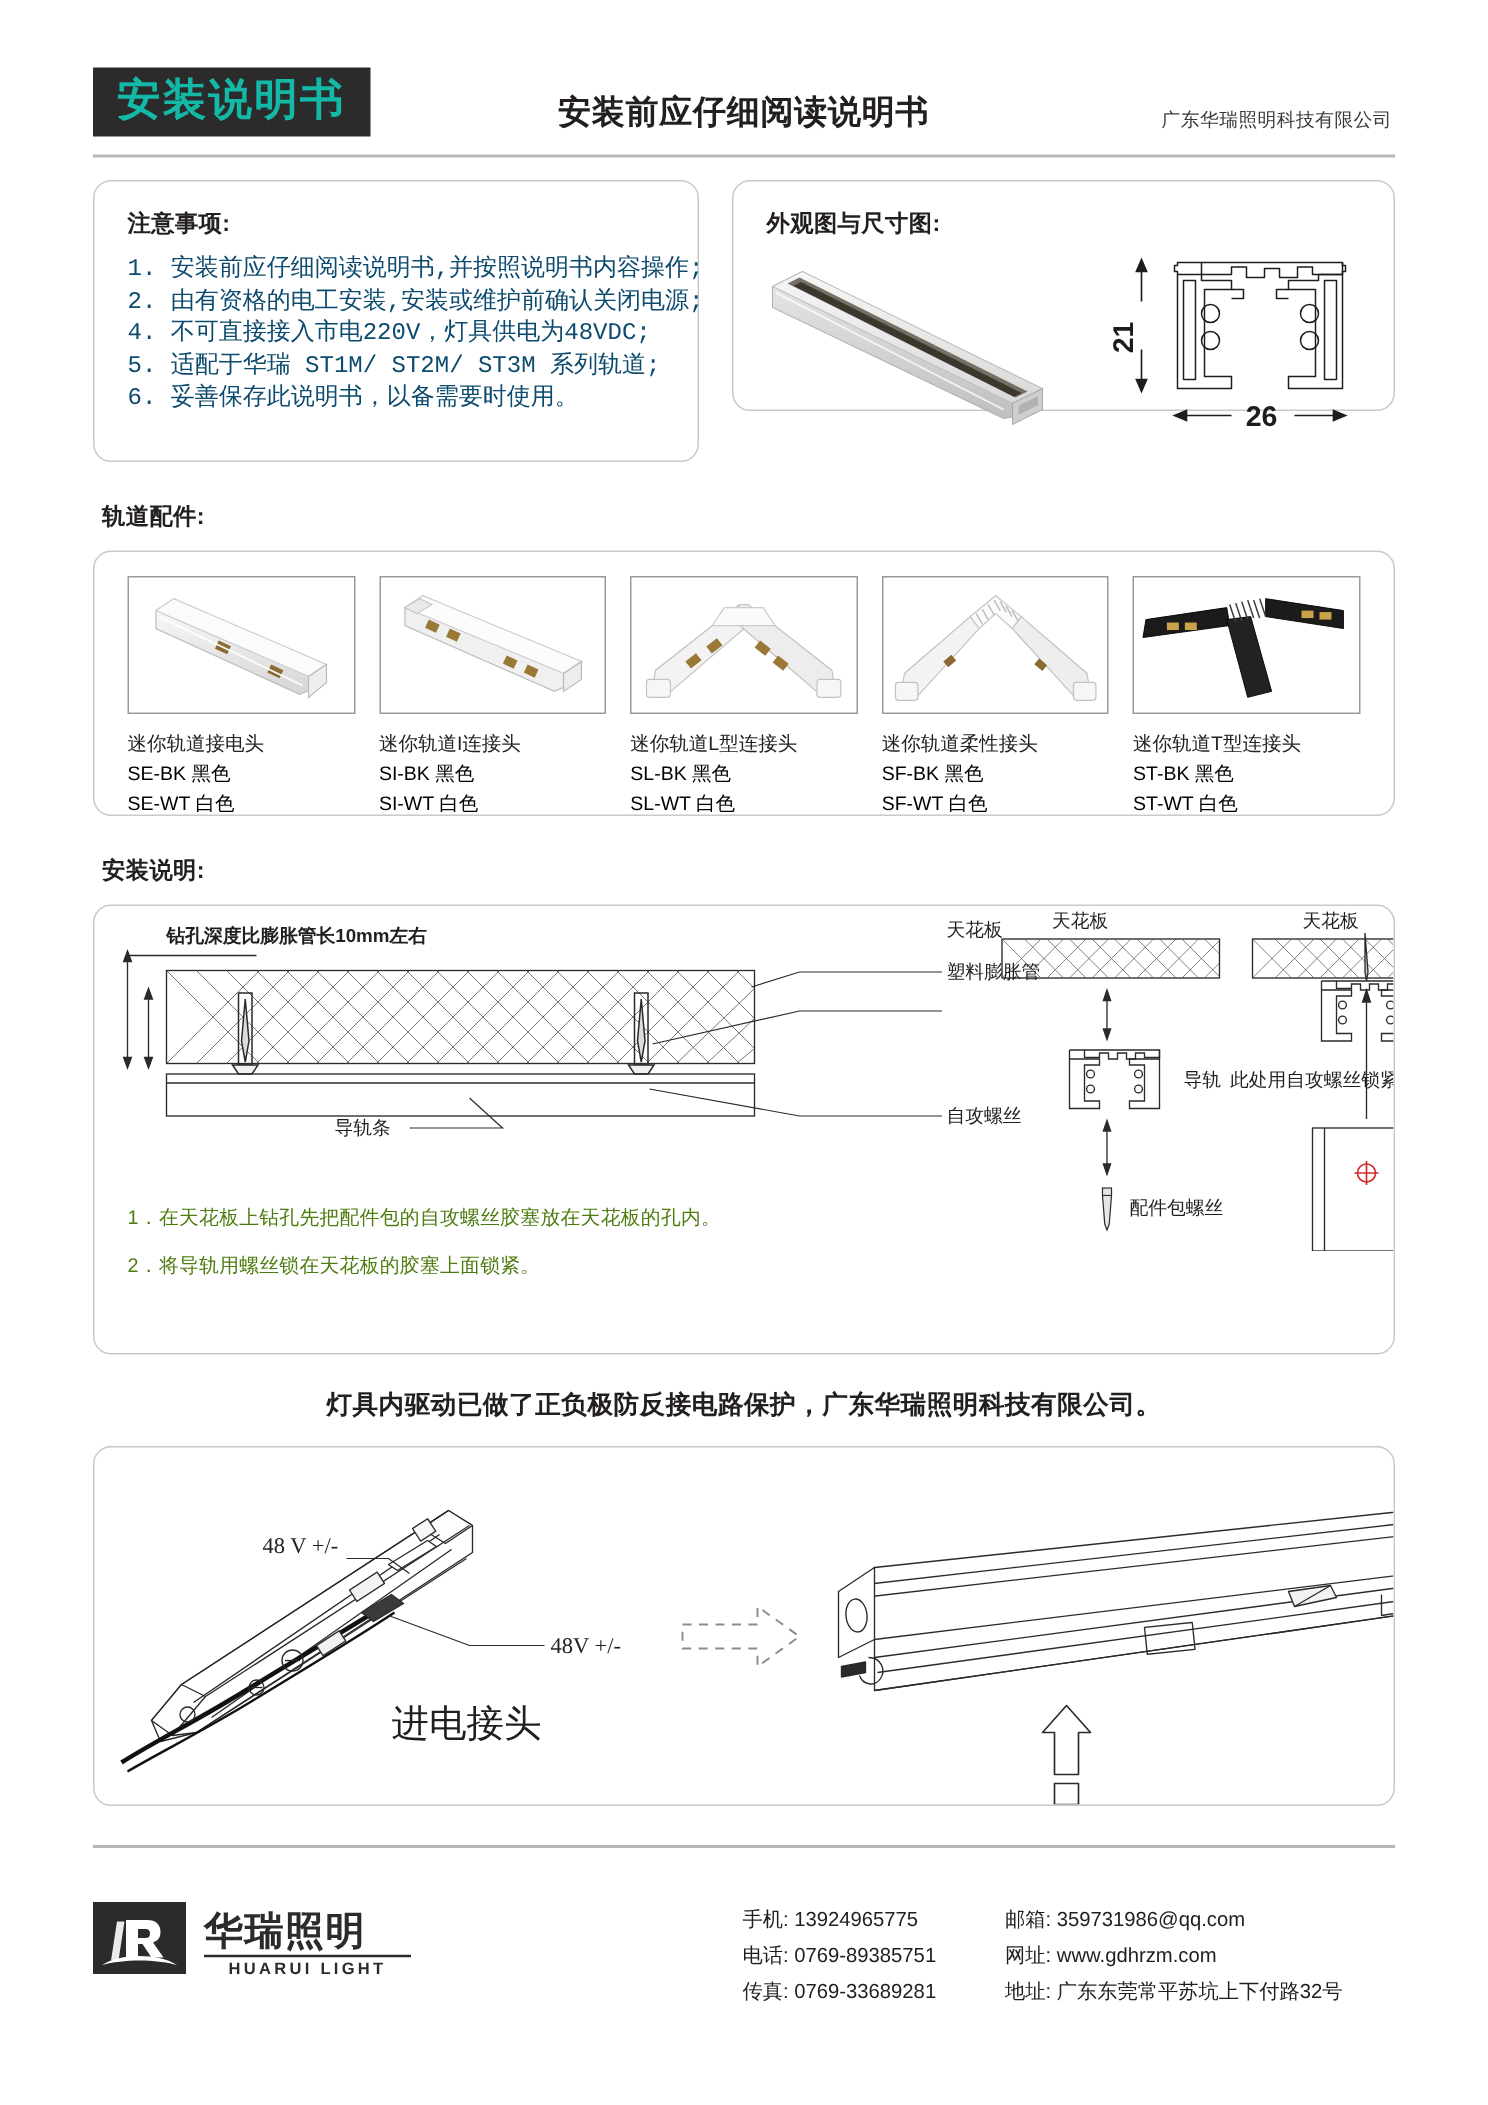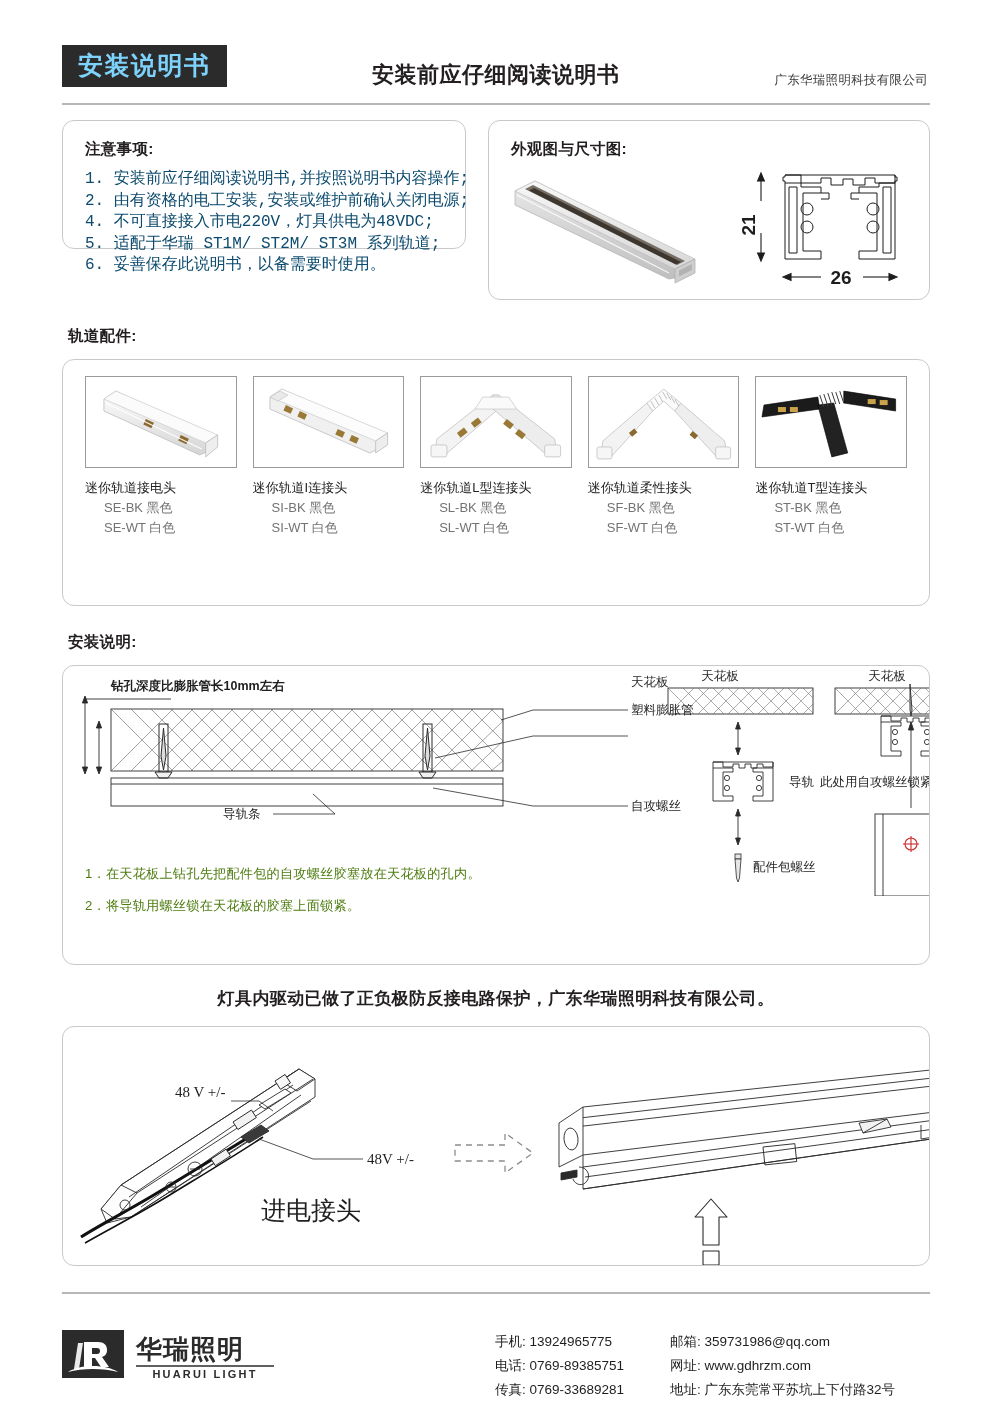--- a/index.html
+++ b/index.html
@@ -9,22 +9,22 @@
     font-family: "Liberation Sans", "DejaVu Sans", sans-serif;
     color: #231f20;
     overflow: hidden;
   }
   .page { position: relative; width: 992px; height: 1403px; padding: 0 62px; }
 
   
   .header { position: relative; height: 105px; }
   .doc-badge {
     position: absolute; left: 0; top: 45px;
-    background: #2b2b2b; color: #7dd3fc;
-    font-size: 25px; font-weight: bold; letter-spacing: 1.5px;
+    background: #2b2b2b; color: #14b8a6;
+    font-size: 29px; font-weight: bold; letter-spacing: 1.5px;
     padding: 8px 16px 9px 16px;
     line-height: 1;
   }
   .doc-title {
     position: absolute; left: 310px; top: 60px;
     font-size: 22px; font-weight: bold; letter-spacing: .5px;
   }
   .company-name {
     position: absolute; right: 2px; top: 72px;
     font-size: 12.5px; color: #3a3a3a; letter-spacing: .3px;
@@ -38,22 +38,22 @@
   .panel {
     border: 1px solid #c9c9c9;
     border-radius: 12px;
     background: #fff;
     position: relative;
     padding-left: 42px;
   }
 
   
   .top-row { display: flex; gap: 22px; margin-top: 15px; }
-  .panel-notes { width: 404px; height: 129px; padding: 18px 20px 0 22px; }
-  .panel-dims  { flex: 1; height: 180px; padding: 18px 20px 0 22px; }
+  .panel-notes { width: 404px; height: 188px; padding: 18px 20px 0 22px; }
+  .panel-dims  { flex: 1; height: 154px; padding: 18px 20px 0 22px; }
 
   .panel-heading { font-size: 15.5px; font-weight: bold; margin-bottom: 9px; letter-spacing: .3px; }
 
   .notes-list { list-style: none; }
   .notes-list li {
     font-size: 16px; line-height: 21.5px; color: #0c4a6e;
     white-space: nowrap; letter-spacing: 0px; font-family: Liberation Mono, monospace;
   }
 
   
@@ -61,30 +61,30 @@
   
   .track-section { position: absolute; right: 14px; top: 42px; width: 190px; height: 128px; }
 
   
   .section-title {
     font-size: 15.5px; font-weight: bold; letter-spacing: .3px;
     margin: 26px 0 12px 6px;
   }
 
   
-  .panel-acc { height: 247px; padding: 16px 14px 0 14px; display: flex; }
+  .panel-acc { height: 177px; padding: 16px 14px 0 14px; display: flex; }
   .acc-item { flex: 1; padding: 0 8px; }
   .acc-thumb {
     height: 92px; border: 1px solid #9a9a9a; background: #fff;
     position: relative; overflow: hidden;
   }
   .acc-thumb svg { display: block; width: 100%; height: 100%; }
   .acc-caption { margin-top: 10px; }
   .acc-name { font-size: 13px; line-height: 20px; color: #222; white-space: nowrap; }
-  .acc-code { font-size: 13px; line-height: 20px; color: #737373; white-space: nowrap; margin-left: 19px; }
+  .acc-code { font-size: 13px; line-height: 20px; color: #000000; white-space: nowrap; }
 
   
   .panel-install { height: 300px; padding: 0; position: relative; overflow: hidden; }
   .install-svg { position: absolute; left: 0; top: 0; width: 100%; height: 230px; }
   .steps { position: absolute; left: 22px; top: 192px; }
   .steps div { font-size: 13.2px; line-height: 32px; color: #4d7c0f; letter-spacing: .2px; }
 
   
   .polarity-note {
     text-align: center; font-size: 17px; font-weight: bold;

